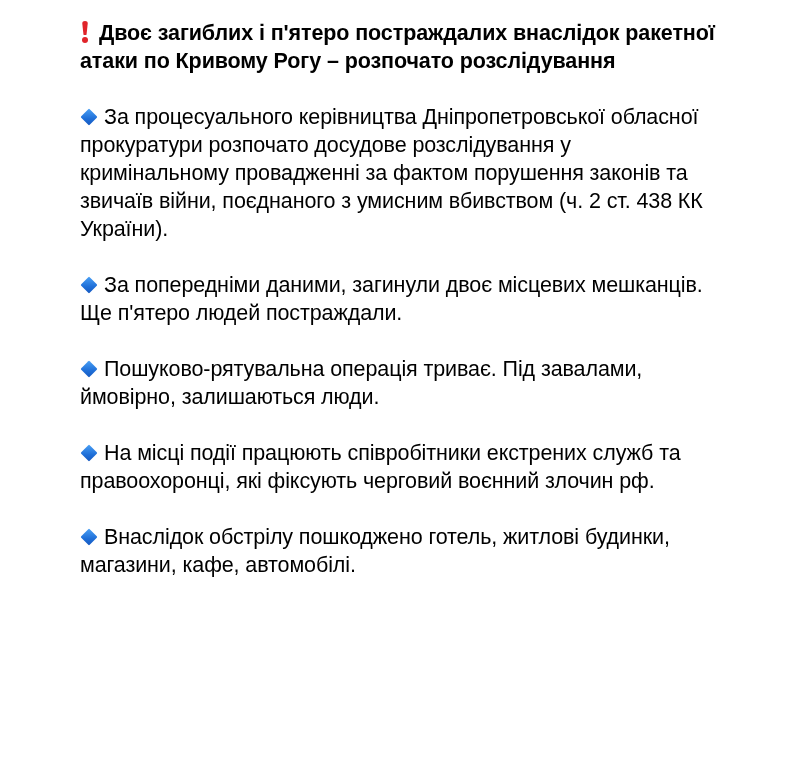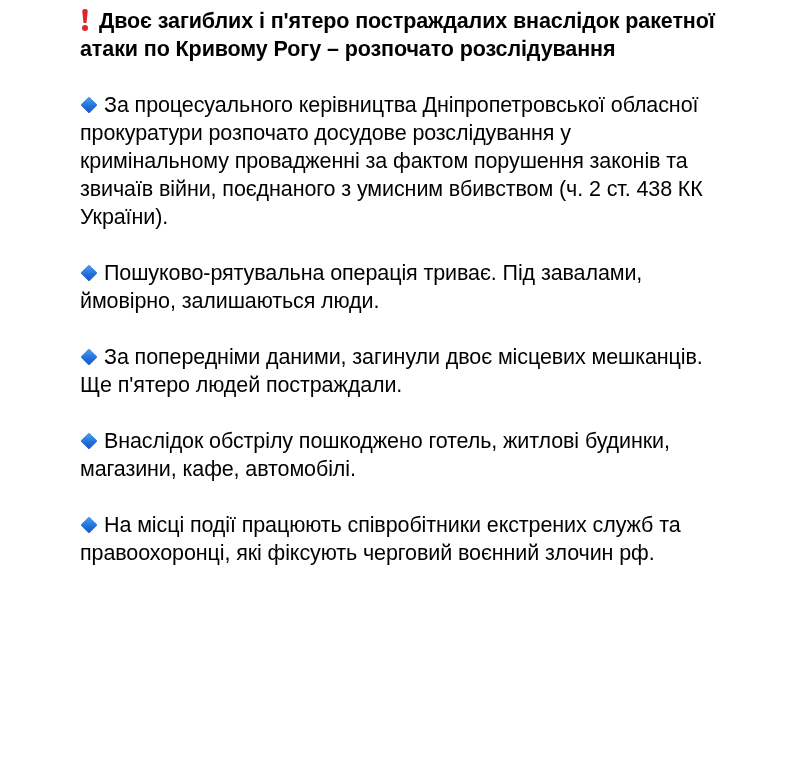--- a/index.html
+++ b/index.html
@@ -11,21 +11,21 @@
       width: 790px;
       height: 768px;
       overflow: hidden;
       position: relative;
       font-family: "Liberation Sans", "DejaVu Sans", sans-serif;
       color: #000000;
     }
     .post {
       position: absolute;
       left: 80px;
-      top: 7px;
+      top: 19px;
       width: 650px;
       font-size: 21.5px;
       line-height: 28px;
       letter-spacing: -0.1px;
     }
     .title {
       font-weight: bold;
       margin: 0 0 28px 0;
     }
     .para {
@@ -82,20 +82,20 @@
   </style>
 </head>
 <body>
 
 <div class="post">
   <p class="title"><span class="excl-icon"></span><span>Двоє загиблих і п'ятеро постраждалих внаслідок ракетної атаки по Кривому Рогу – розпочато розслідування</span></p>
 
   <p class="para"><span class="diamond-icon"></span><span>За процесуального керівництва Дніпропетровської обласної прокуратури розпочато досудове розслідування у кримінальному провадженні за фактом порушення законів та звичаїв війни, поєднаного з умисним вбивством (ч. 2 ст. 438 КК України).</span></p>
 
 
+  <p class="para"><span class="diamond-icon"></span><span>За попередніми даними, загинули двоє місцевих мешканців. Ще п'ятеро людей постраждали.</span></p>
+
   <p class="para"><span class="diamond-icon"></span><span>Пошуково-рятувальна операція триває. Під завалами, ймовірно, залишаються люди.</span></p>
 
-  <p class="para"><span class="diamond-icon"></span><span>За попередніми даними, загинули двоє місцевих мешканців. Ще п'ятеро людей постраждали.</span></p>
+  <p class="para"><span class="diamond-icon"></span><span>На місці події працюють співробітники екстрених служб та правоохоронці, які фіксують черговий воєнний злочин рф.</span></p>
 
   <p class="para"><span class="diamond-icon"></span><span>Внаслідок обстрілу пошкоджено готель, житлові будинки, магазини, кафе, автомобілі.</span></p>
-
-  <p class="para"><span class="diamond-icon"></span><span>На місці події працюють співробітники екстрених служб та правоохоронці, які фіксують черговий воєнний злочин рф.</span></p>
 </div>
 
 </body></html>

